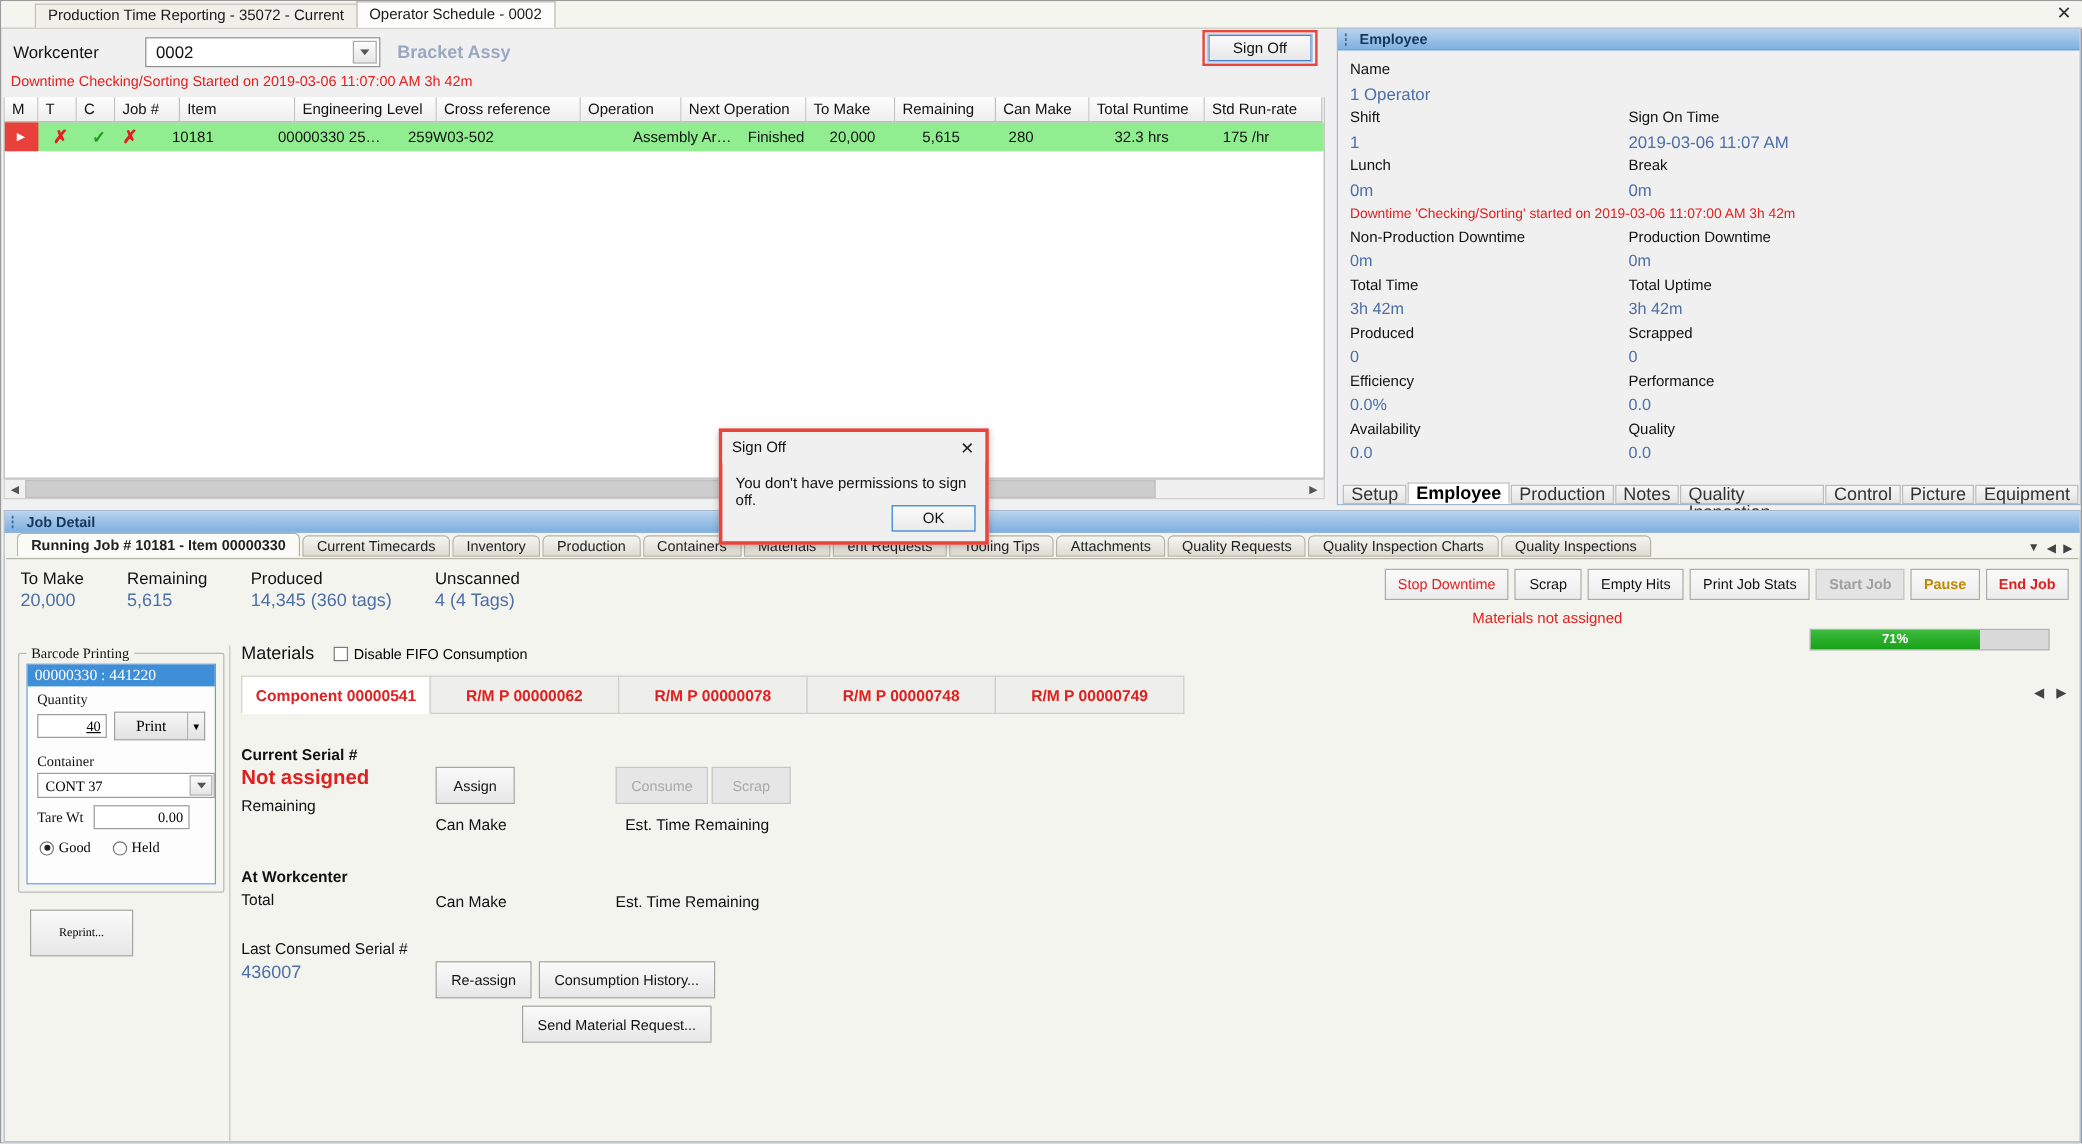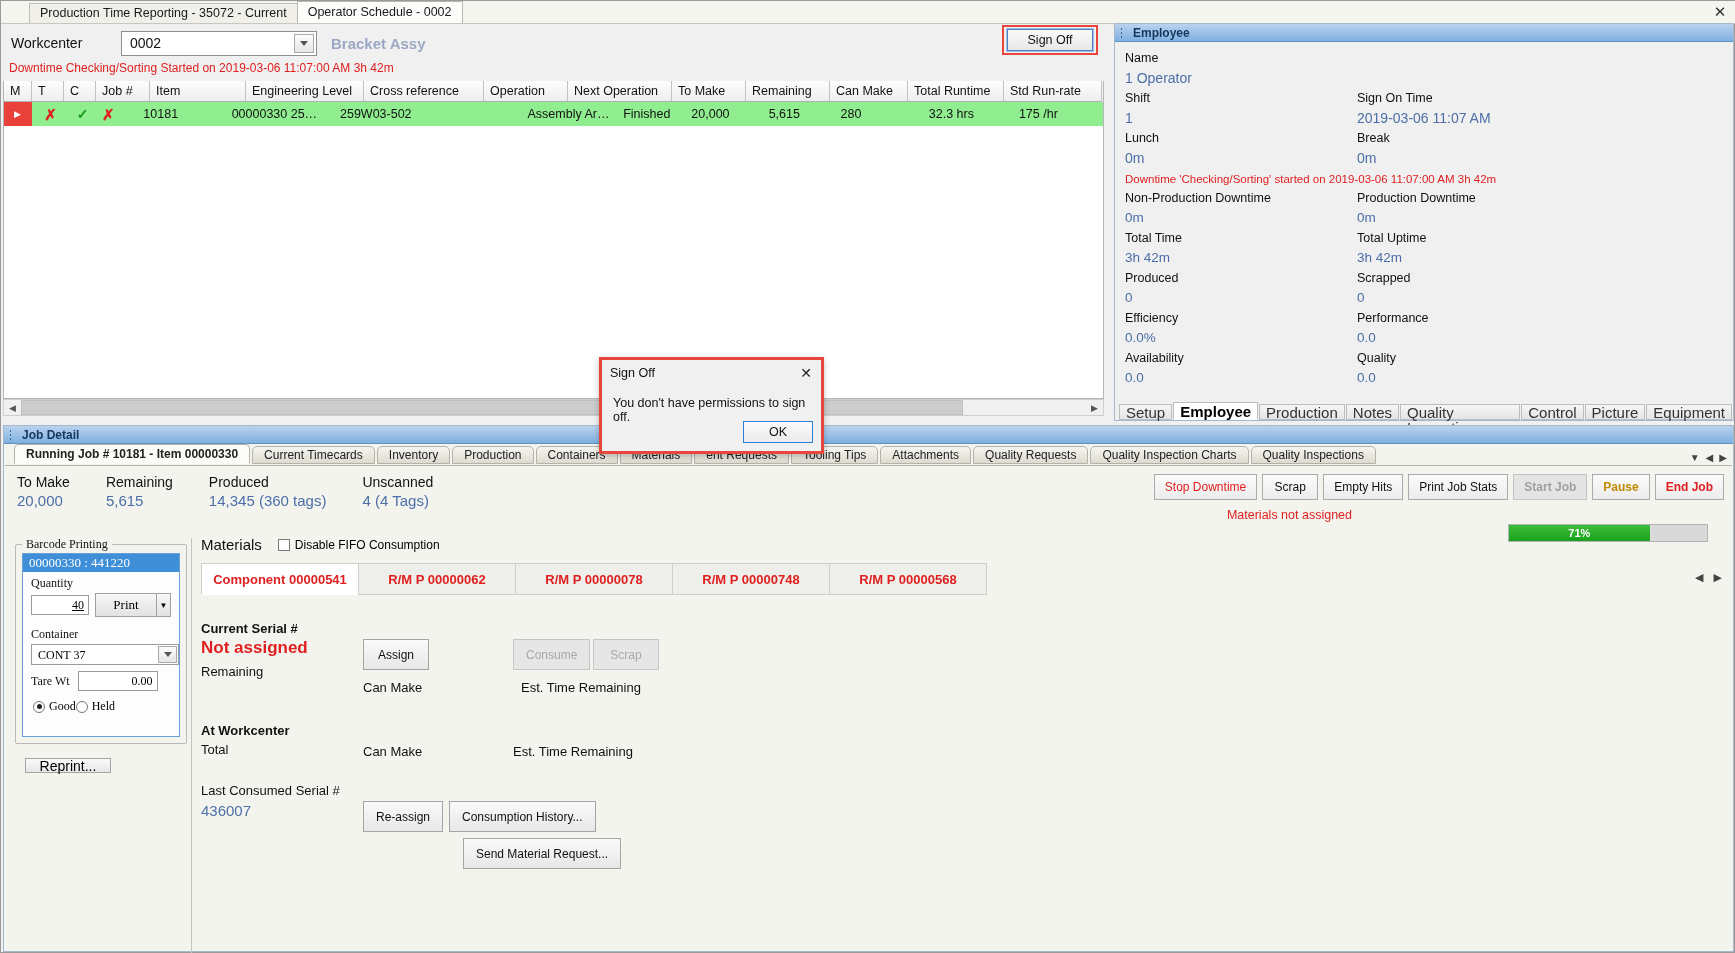--- a/index.html
+++ b/index.html
@@ -274,34 +274,34 @@
   .bc-combo .arrow {
     position: absolute; right: 1px; top: 1px; width: 19px; height: 17px;
     background: linear-gradient(#fcfcfc,#e6e6e6); border: 1px solid #a9a9a9;
     display: flex; align-items: center; justify-content: center;
   }
   .bc-tare { display: flex; align-items: center; gap: 8px; margin-top: 6px; }
   .bc-tare-input {
     width: 80px; height: 20px; border: 1px solid #9b9b9b; background: #fff;
     text-align: right; padding-right: 4px; font-size: 12px; line-height: 19px;
   }
-  .bc-radios { display: flex; margin-top: 8px; padding-left: 2px; align-items: center; }
+  .bc-radios { display: flex; gap: 18px; margin-top: 8px; padding-left: 2px; align-items: center; }
   .radio { display: flex; align-items: center; gap: 4px; font-size: 12px; }
   .radio .dot {
     width: 12px; height: 12px; border: 1px solid #777; border-radius: 50%;
     background: #fff; position: relative;
   }
   .radio.on .dot::after {
     content: ''; position: absolute; left: 2.5px; top: 2.5px;
     width: 5px; height: 5px; background: #222; border-radius: 50%;
   }
   .reprint-btn {
-    position: absolute; left: 20px; top: 292px; width: 86px; height: 15px;
+    position: absolute; left: 20px; top: 292px; width: 86px; height: 39px;
     background: linear-gradient(#fafafa,#e7e7e7); border: 1px solid #a5a5a5;
-    font-size: 14px; display: flex; align-items: center; justify-content: center;
+    font-size: 10px; display: flex; align-items: center; justify-content: center; font-family: Liberation Serif, serif;
   }
   .bc-divider {
     position: absolute; left: 186px; top: 72px; width: 1px; height: 455px;
     background: #c5c5c0;
   }
 
   
   .mat-area { position: absolute; left: 196px; top: 70px; right: 6px; bottom: 2px; }
   .mat-title-row { display: flex; align-items: center; gap: 16px; }
   .mat-title { font-size: 15px; color: #111; }
@@ -640,21 +640,21 @@
             <span class="chkbox"></span>
             <span>Disable FIFO Consumption</span>
           </label>
         </div>
 
         <div class="mat-tabs">
           <div class="mat-tab active">Component 00000541</div>
           <div class="mat-tab">R/M P 00000062</div>
           <div class="mat-tab">R/M P 00000078</div>
           <div class="mat-tab">R/M P 00000748</div>
-          <div class="mat-tab">R/M P 00000568</div>
+          <div class="mat-tab">R/M P 00000749</div>
           <div class="mat-tab-nav">
             <span>◀</span>
             <span>▶</span>
           </div>
         </div>
 
         <div class="mat-body">
 
           <div style="display:flex">
             <div style="width:162px">
@@ -697,21 +697,21 @@
           <div style="display:flex;margin-top:24px">
             <div style="width:162px">
               <div class="m-lbl">Last Consumed Serial #</div>
               <div class="m-blue" style="margin-top:4px">436007</div>
             </div>
             <div style="width:400px">
               <div style="margin-top:18px;display:flex;gap:6px">
                 <span class="mbtn">Re-assign</span>
                 <span class="mbtn">Consumption History...</span>
               </div>
-              <div style="margin-top:6px;margin-left:100px">
+              <div style="margin-top:6px;margin-left:72px">
                 <span class="mbtn">Send Material Request...</span>
               </div>
             </div>
           </div>
         </div>
       </div>
 
     </div>
   </div>
 

